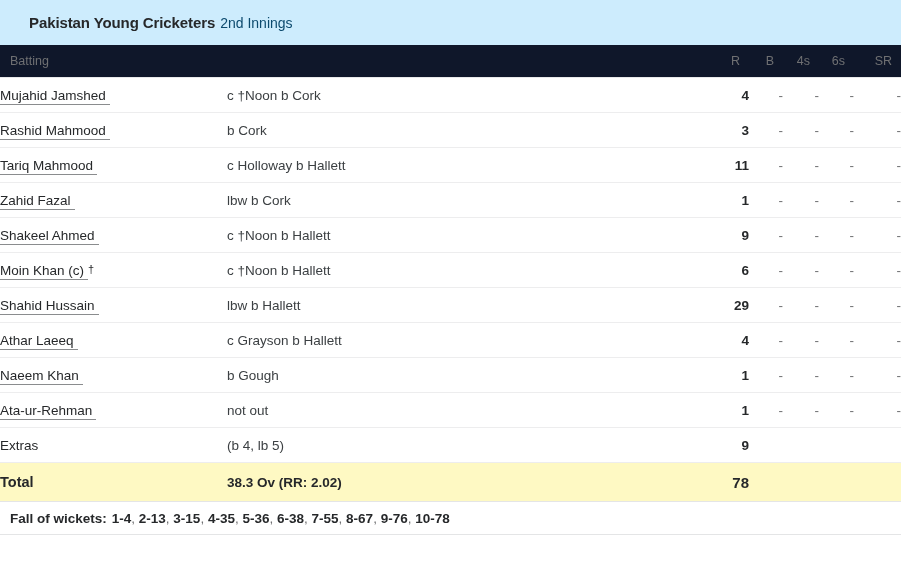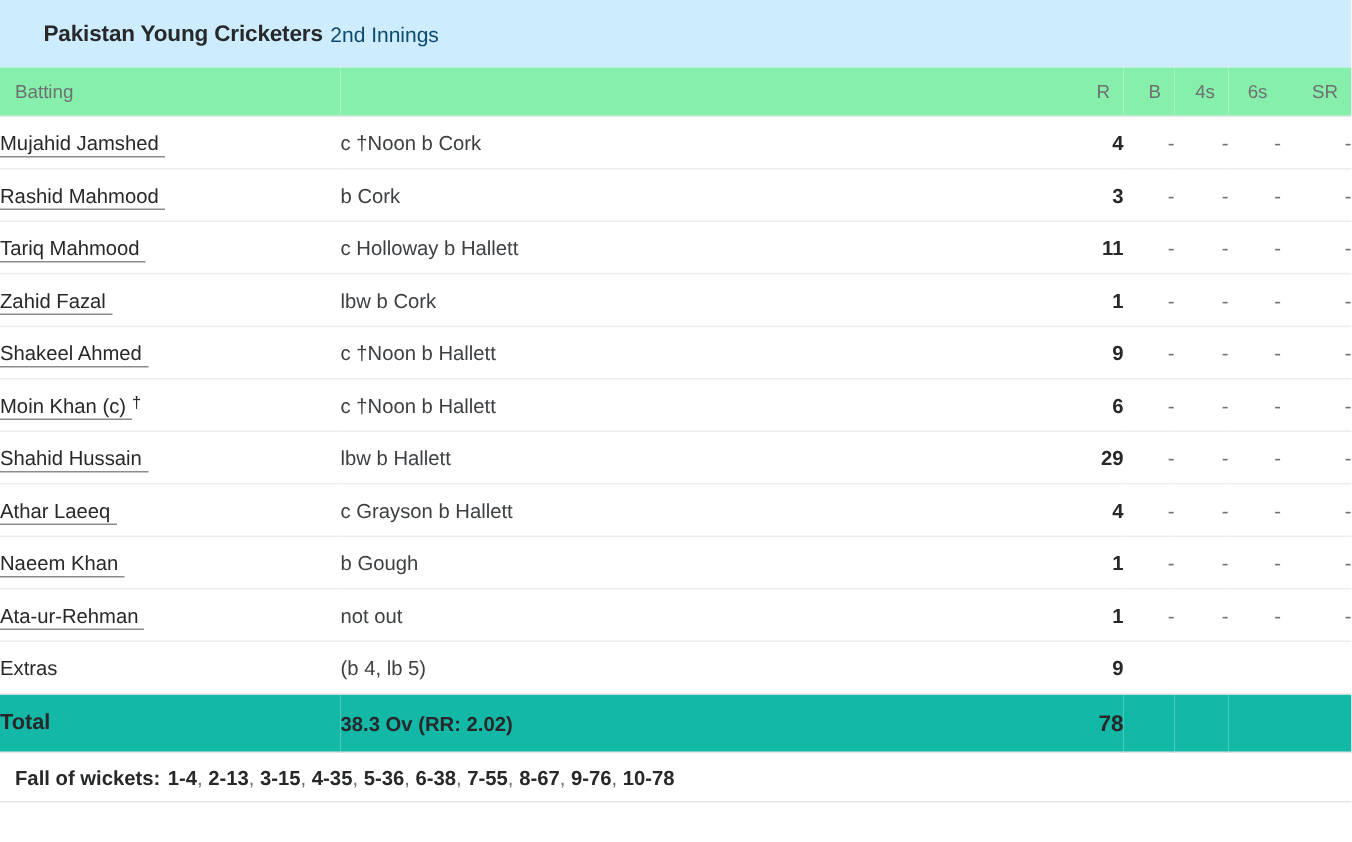--- a/index.html
+++ b/index.html
@@ -57,21 +57,21 @@
 
   col.c-name   { width: 227px; }
   col.c-dis    { width: 475px; }
   col.c-r      { width: 47px; }
   col.c-b      { width: 34px; }
   col.c-4s     { width: 36px; }
   col.c-6s     { width: 35px; }
   col.c-sr     { width: 47px; }
 
   thead tr.col-head {
-    background: #86efac;
+    background: #0f172a;
   }
   thead tr.col-head th {
     height: 32px;
     font-size: 12.5px;
     font-weight: normal;
     color: #6f7072;
     border-bottom: 1px solid #e8e9ea;
   }
   th.h-name {
     text-align: left;
@@ -140,21 +140,21 @@
   tr.extras-row td.cell-name {
     color: #26282a;
   }
   tr.extras-row .extras-label {
     font-size: 13.5px;
     color: #26282a;
   }
 
   
   tr.total-row {
-    background: #14b8a6;
+    background: #fef9c3;
     border-bottom: 1px solid #e4e5e6;
   }
   tr.total-row td {
     height: 38px;
     font-weight: bold;
     font-size: 14.5px;
     color: #26282a;
   }
   tr.total-row td.cell-dismissal {
     font-weight: bold;

